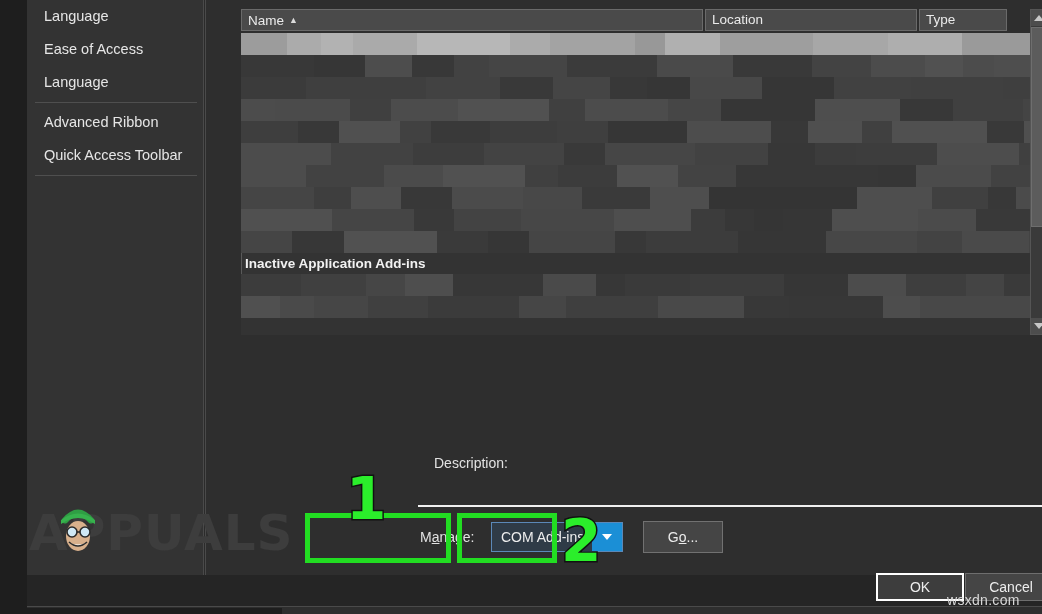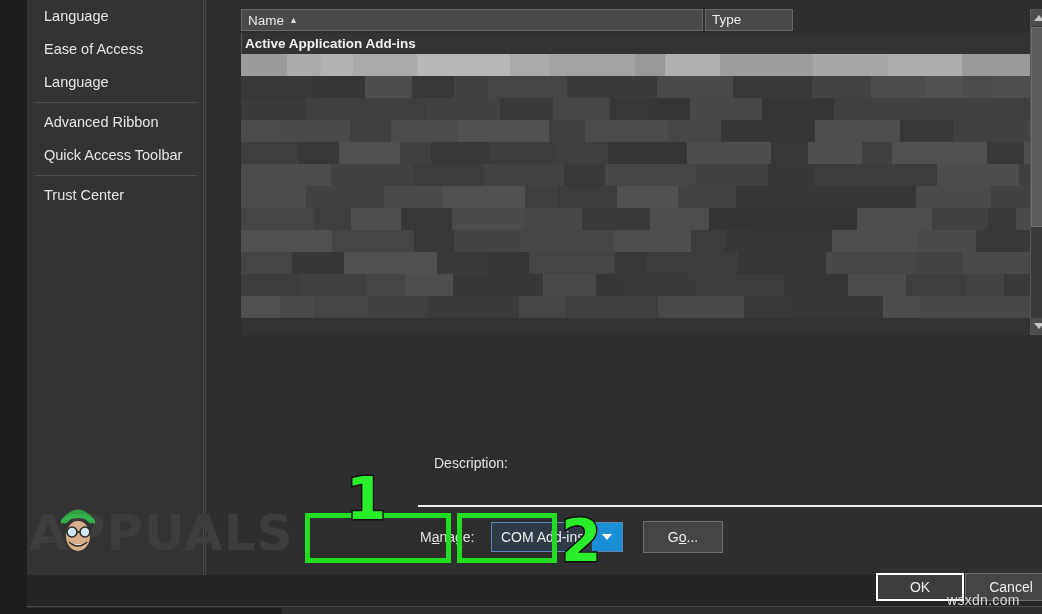--- a/index.html
+++ b/index.html
@@ -354,36 +354,37 @@
 <div id="dialog-root">
 
   <div id="sidebar">
       <div class="nav-item"><span>Language</span></div>
       <div class="nav-item"><span>Ease of Access</span></div>
       <div class="nav-item"><span>Language</span></div>
       <div class="nav-sep"></div>
       <div class="nav-item"><span>Advanced Ribbon</span></div>
       <div class="nav-item"><span>Quick Access Toolbar</span></div>
       <div class="nav-sep"></div>
-      <div class="nav-item"><span>Trust Center</span></div>
     </div>
 
   <div id="content">
 
     <div id="col-header">
       <div class="col name">
         <span>Name</span><span class="sort-caret">▲</span>
+      </div>
+      <div class="col location">
+        <span>Location</span>
       </div>
       <div class="col type">
         <span>Type</span>
       </div>
     </div>
 
     <div id="listbox">
-      <div class="group-header">Active Application Add-ins</div>
       <div class="redact-rows" id="redact-active">
           <div class="redact-row" style="height: 22px;">
             <div class="blk" style="width: 46px; background: rgb(156, 156, 156);"></div>
             <div class="blk" style="width: 34px; background: rgb(171, 171, 171);"></div>
             <div class="blk" style="width: 32px; background: rgb(178, 178, 178);"></div>
             <div class="blk" style="width: 64px; background: rgb(170, 170, 170);"></div>
             <div class="blk" style="width: 93px; background: rgb(183, 183, 183);"></div>
             <div class="blk" style="width: 40px; background: rgb(171, 171, 171);"></div>
             <div class="blk" style="width: 85px; background: rgb(163, 163, 163);"></div>
             <div class="blk" style="width: 30px; background: rgb(152, 152, 152);"></div>
@@ -526,20 +527,21 @@
             <div class="blk" style="width: 86px; background: rgb(69, 69, 69);"></div>
             <div class="blk" style="width: 31px; background: rgb(56, 56, 56);"></div>
             <div class="blk" style="width: 92px; background: rgb(60, 60, 60);"></div>
             <div class="blk" style="width: 88px; background: rgb(54, 54, 54);"></div>
             <div class="blk" style="width: 91px; background: rgb(71, 71, 71);"></div>
             <div class="blk" style="width: 45px; background: rgb(67, 67, 67);"></div>
             <div class="blk" style="width: 67px; background: rgb(74, 74, 74);"></div>
             <div class="blk" style="width: 1px; background: rgb(67, 67, 67);"></div>
           </div>
         </div>
+      <div class="group-header">Inactive Application Add-ins</div>
       <div class="redact-rows" id="redact-inactive">
           <div class="redact-row" style="height: 22px;">
             <div class="blk" style="width: 60px; background: rgb(60, 60, 60);"></div>
             <div class="blk" style="width: 65px; background: rgb(64, 64, 64);"></div>
             <div class="blk" style="width: 39px; background: rgb(70, 70, 70);"></div>
             <div class="blk" style="width: 48px; background: rgb(78, 78, 78);"></div>
             <div class="blk" style="width: 90px; background: rgb(55, 55, 55);"></div>
             <div class="blk" style="width: 53px; background: rgb(74, 74, 74);"></div>
             <div class="blk" style="width: 29px; background: rgb(55, 55, 55);"></div>
             <div class="blk" style="width: 65px; background: rgb(58, 58, 58);"></div>

